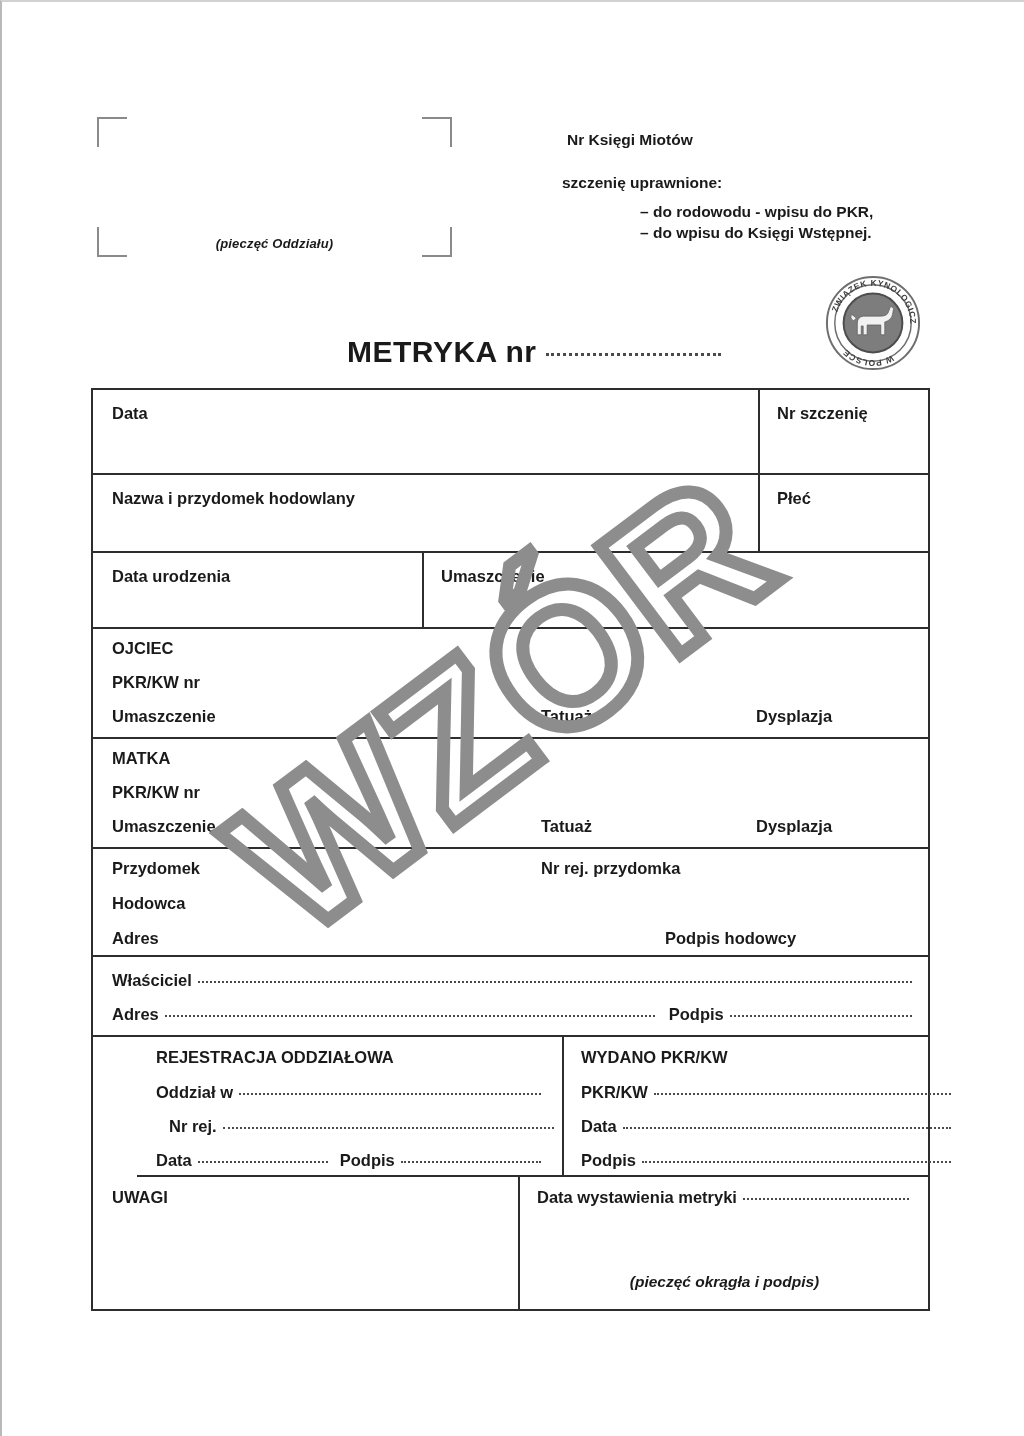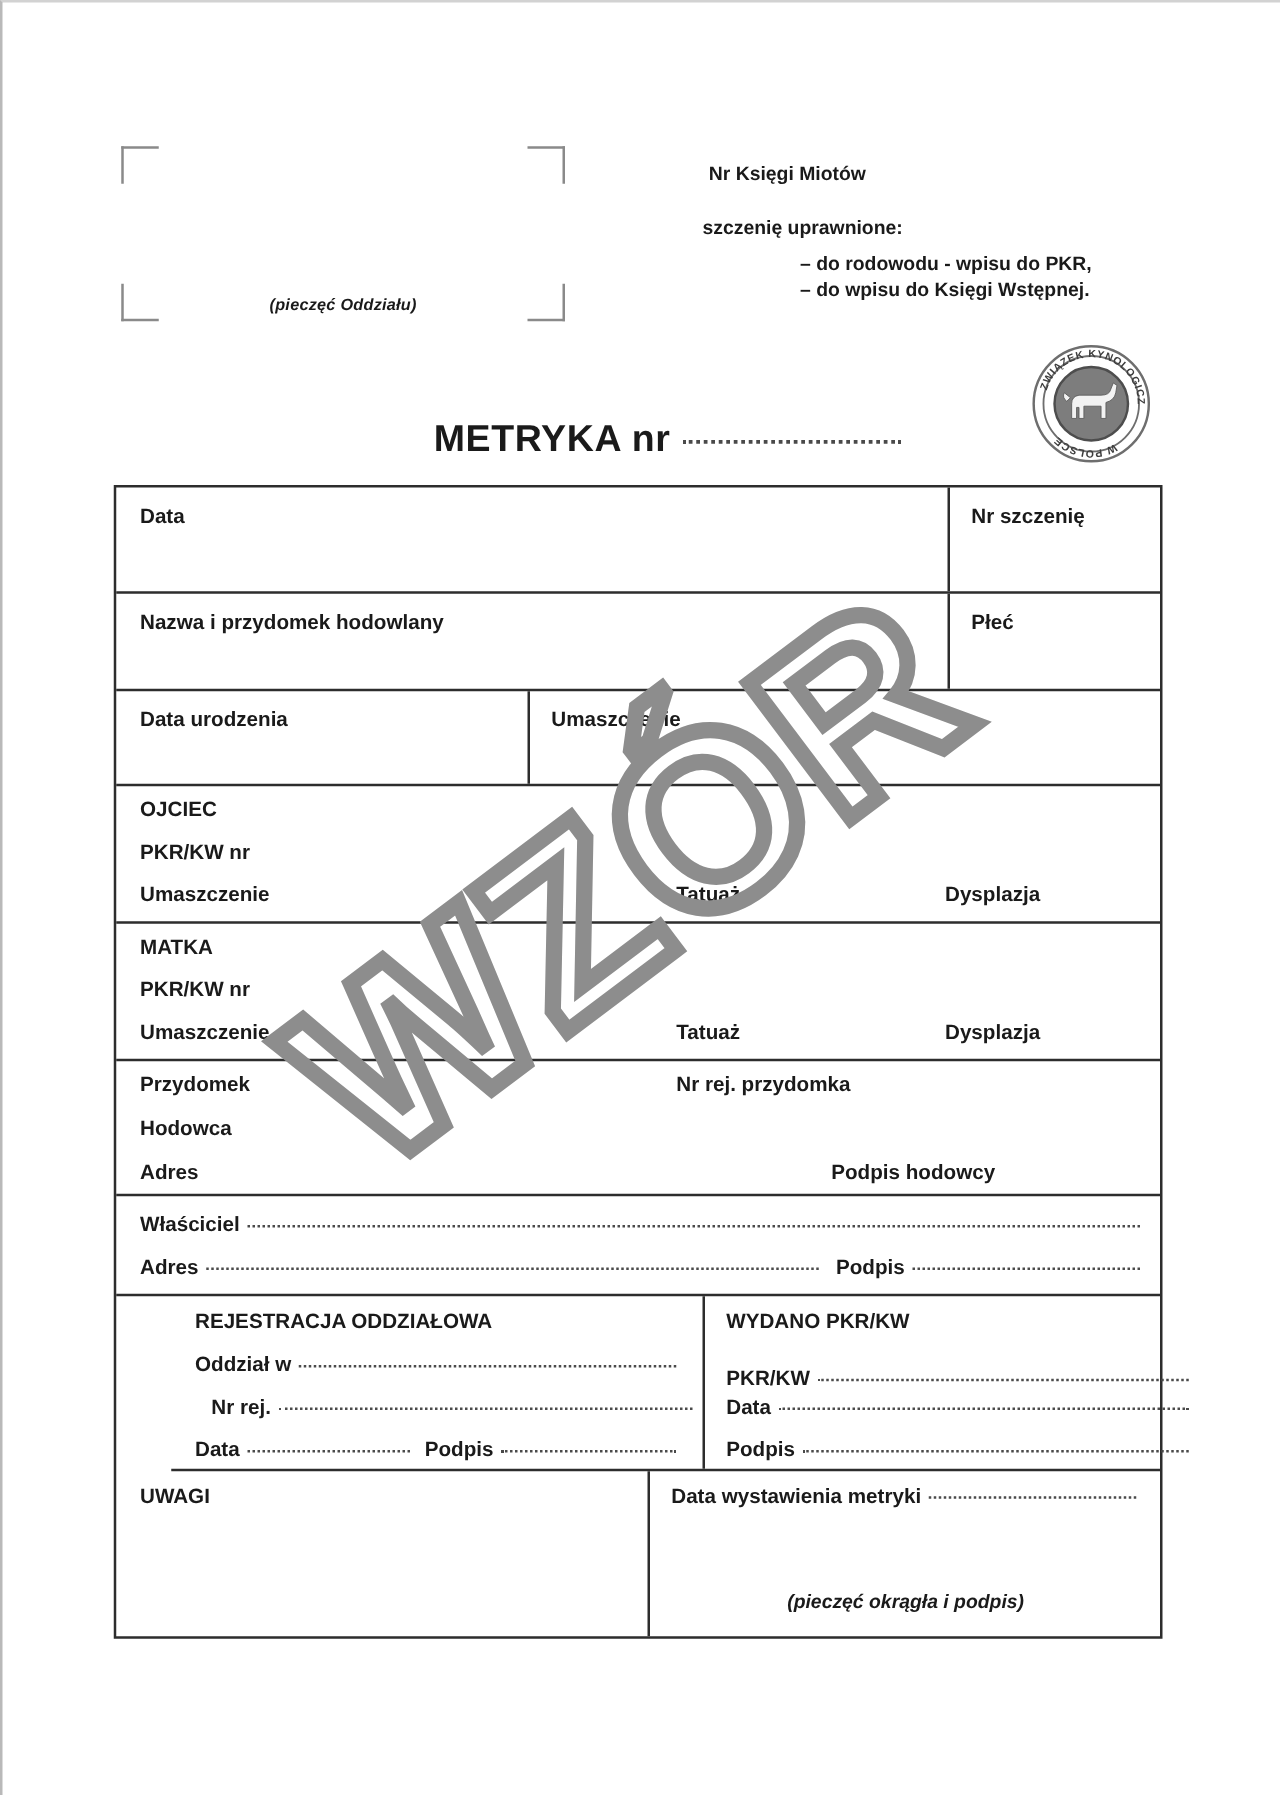--- a/index.html
+++ b/index.html
@@ -303,21 +303,21 @@
         <span class="dots"></span>
       </div>
       <div class="field-line" style="left:19px; top:114px; width:385px">
         <span>Data</span>
         <span class="dots" style="flex:none; width:130px"></span>
         <span style="margin-left:12px">Podpis</span>
         <span class="dots"></span>
       </div>
 
       <span class="cell-label" style="left:444px; top:11px">WYDANO PKR/KW</span>
-      <div class="field-line" style="left:444px; top:57px; width:370px">
+      <div class="field-line" style="left:444px; top:46px; width:370px">
         <span>PKR/KW</span>
         <span class="dots"></span>
       </div>
       <div class="field-line" style="left:444px; top:80px; width:370px">
         <span>Data</span>
         <span class="dots"></span>
       </div>
       <div class="field-line" style="left:444px; top:114px; width:370px">
         <span>Podpis</span>
         <span class="dots"></span>

